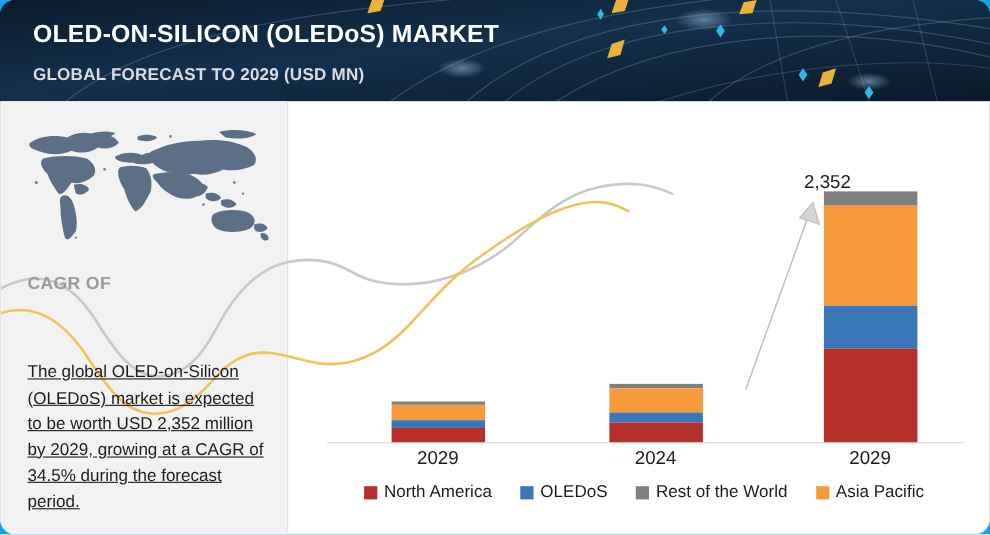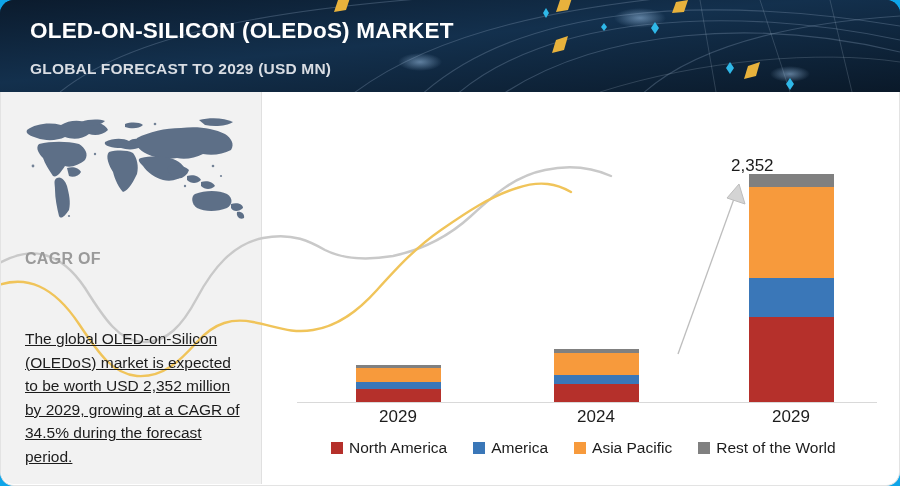--- a/index.html
+++ b/index.html
@@ -204,26 +204,26 @@
 
     </div>
 
     <div class="legend">
       <div class="lg">
         <span class="sw" style="background:#b5302b;"></span>
         <span class="txt">North America</span>
       </div>
       <div class="lg">
         <span class="sw" style="background:#3a77b8;"></span>
-        <span class="txt">America</span>
+        <span class="txt">OLEDoS</span>
+      </div>
+      <div class="lg">
+        <span class="sw" style="background:#808080;"></span>
+        <span class="txt">Rest of the World</span>
       </div>
       <div class="lg">
         <span class="sw" style="background:#f79a3c;"></span>
         <span class="txt">Asia Pacific</span>
       </div>
-      <div class="lg">
-        <span class="sw" style="background:#808080;"></span>
-        <span class="txt">Rest of the World</span>
-      </div>
     </div>
 
   </div>
 </div>
 
 </body></html>

